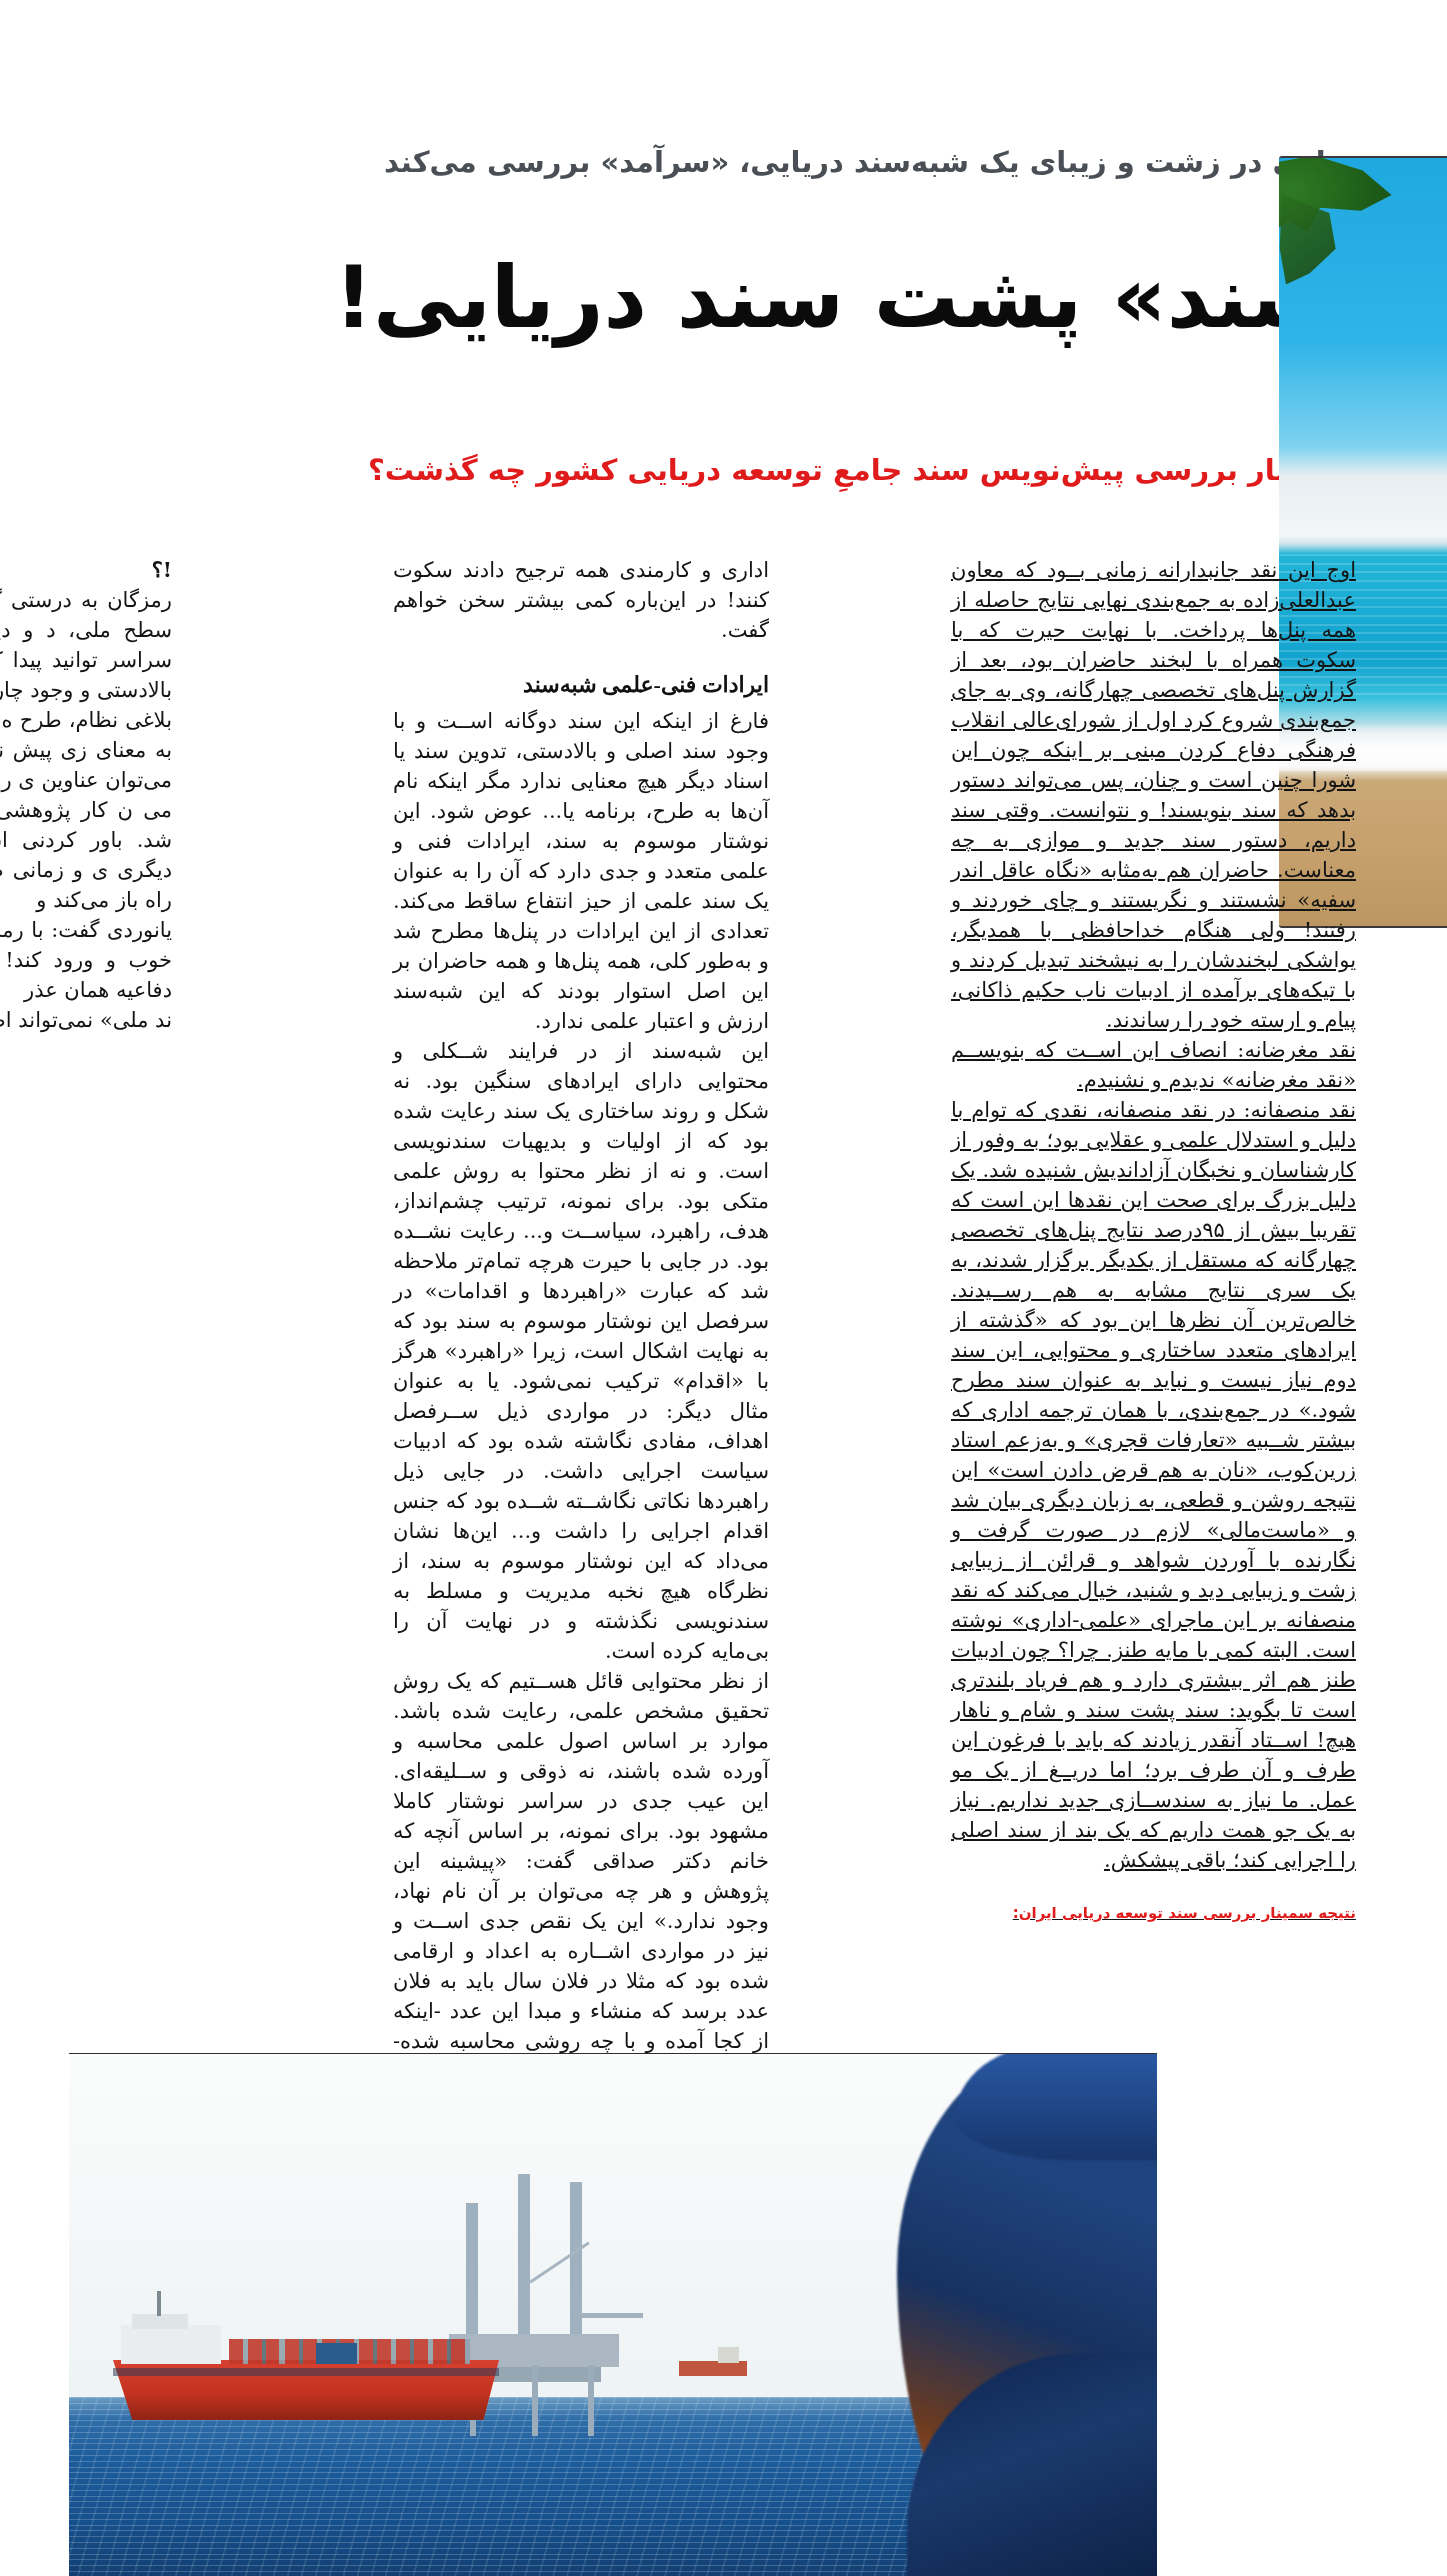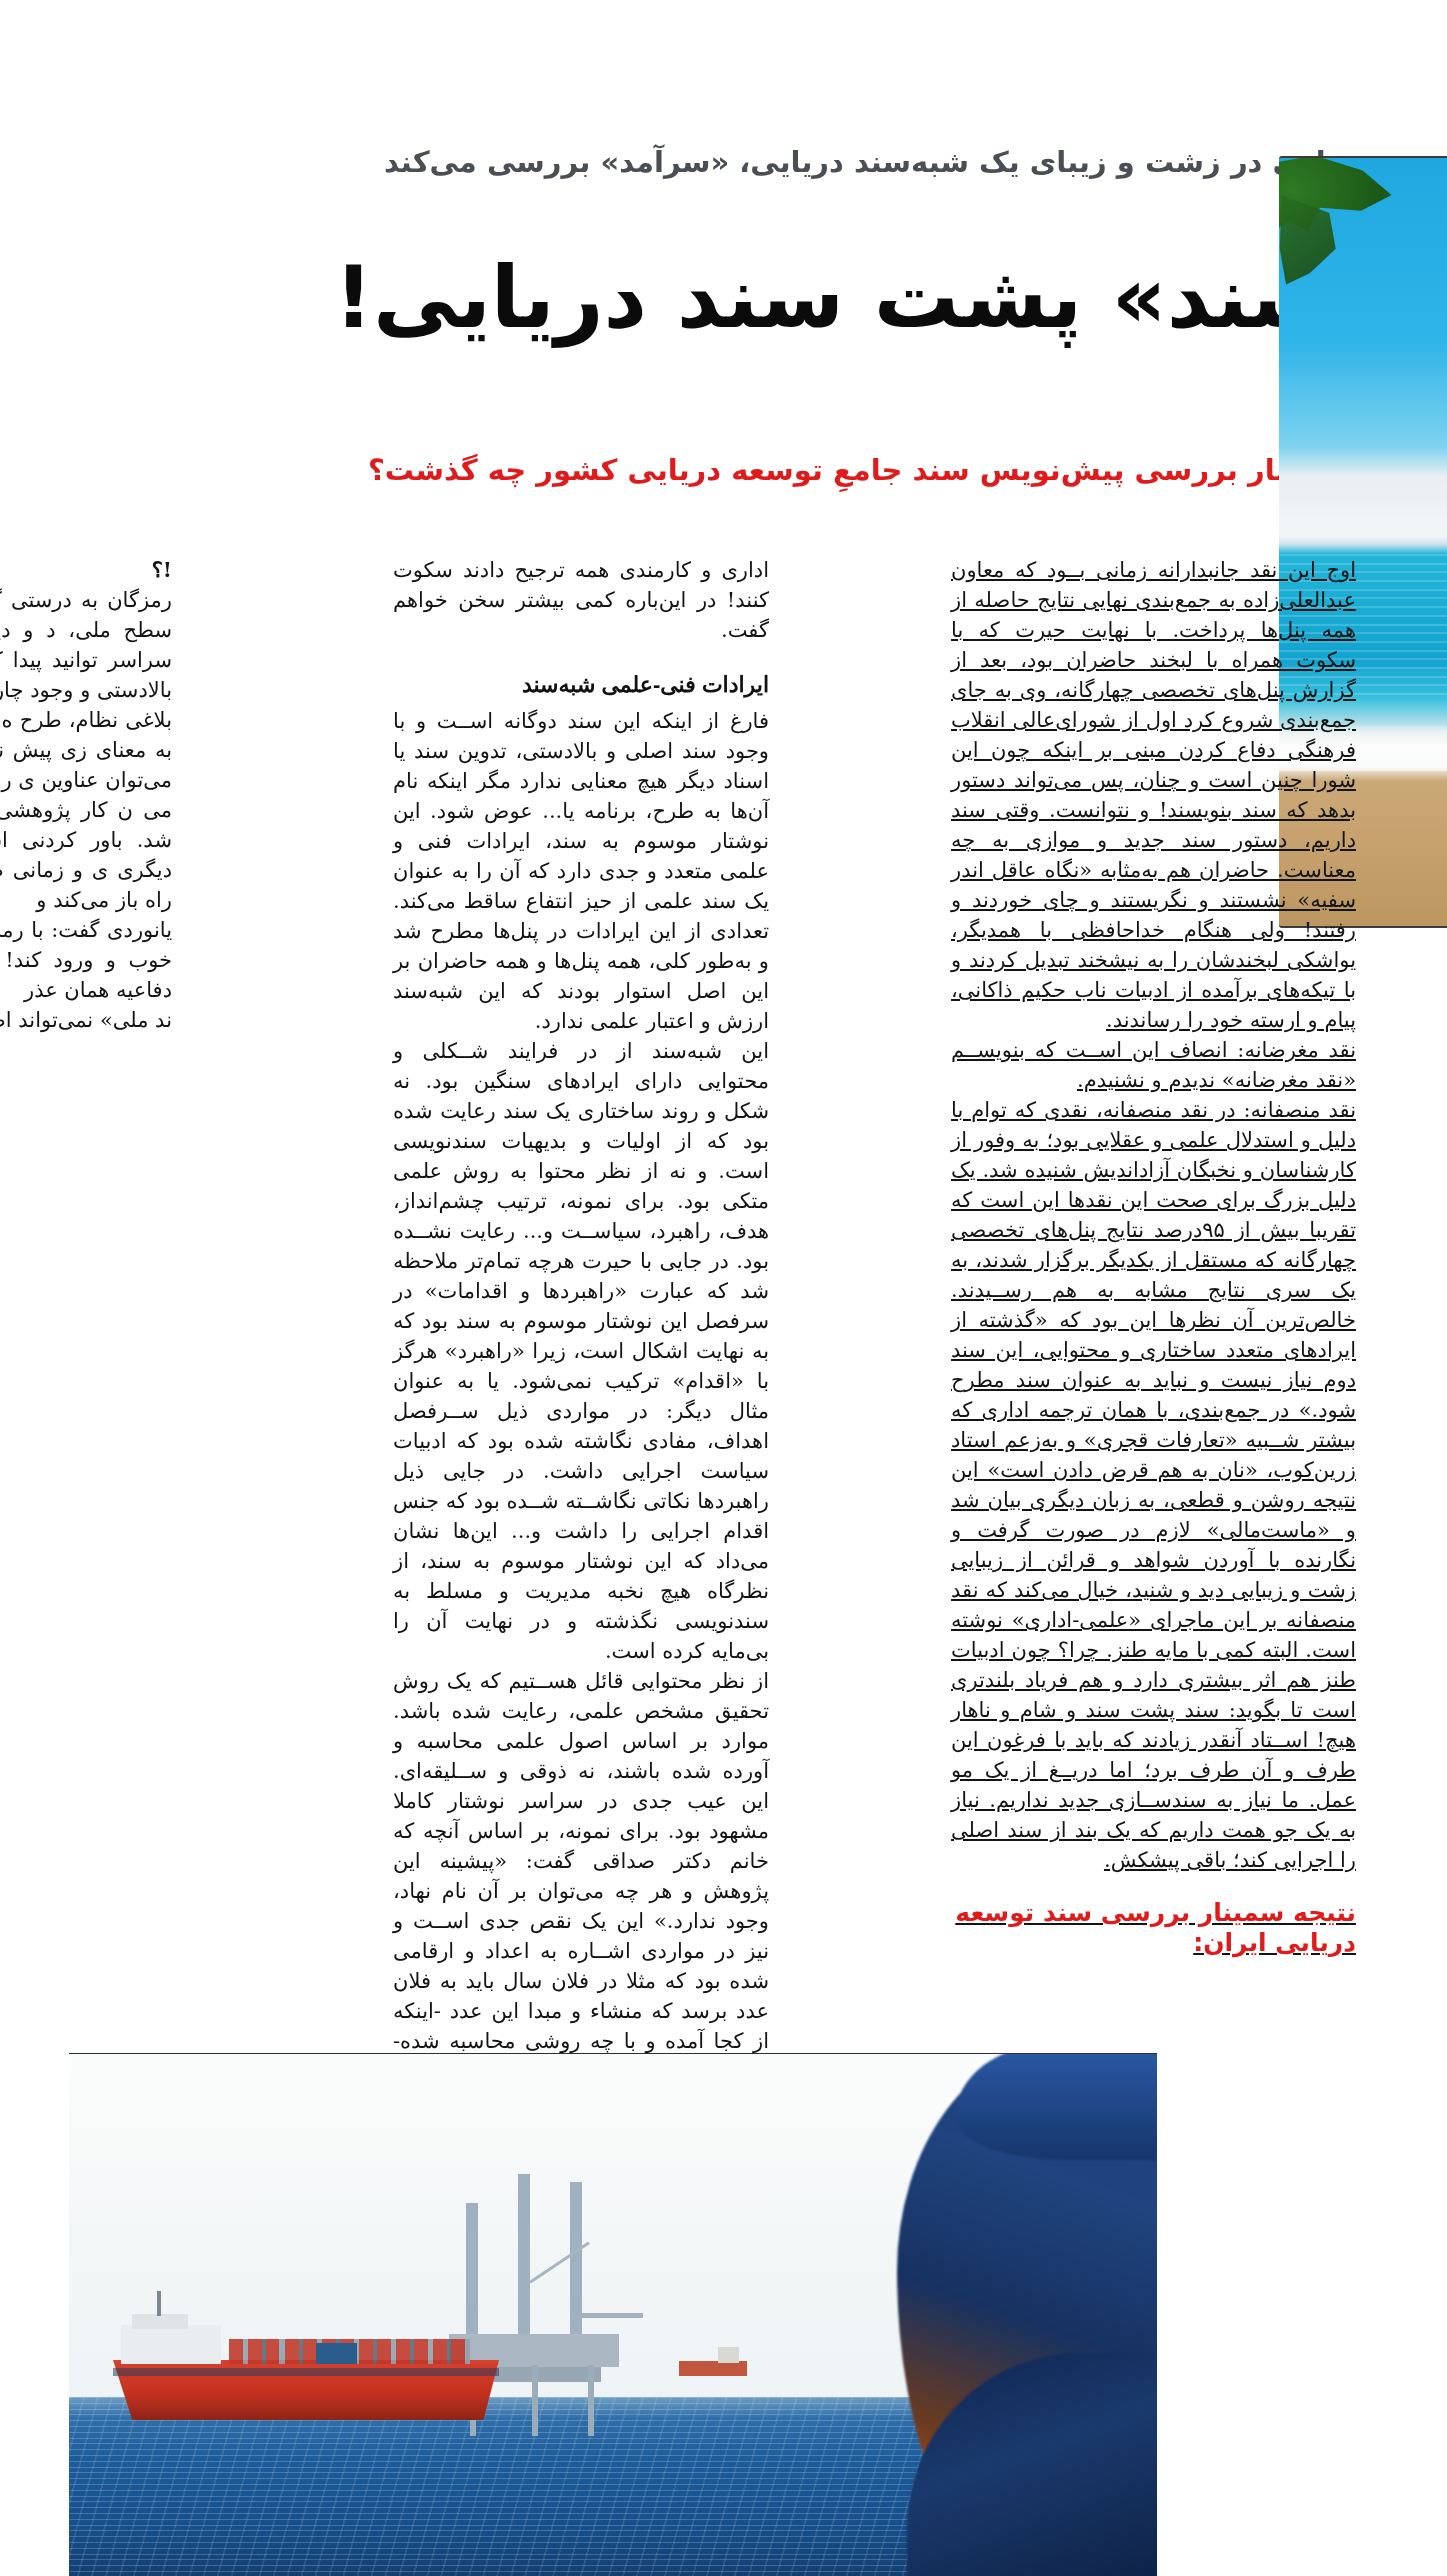--- a/index.html
+++ b/index.html
@@ -81,24 +81,24 @@
   }
   .col p{margin:0 0 0 0;text-indent:0;}
   .col p + p{margin-top:0;}
   .col-a{right:678px;width:376px;}      
   .col-b{right:91px;width:405px;text-decoration:underline;}       
   .col-c{right:1275px;width:172px;}     
 
   .sub-h{
     font-weight:700;font-size:22px;color:#111;
     margin:25px 0 5.8px 0;text-align:right;text-align-last:right;
-    font-family:Liberation Sans, sans-serif;
+    font-family:Liberation Serif, serif;
   }
   .sub-h-red{
-    font-weight:700;font-size:25px;color:#e01b1b;
+    font-weight:700;font-size:15px;color:#e01b1b;
     margin:23px 0 5.8px 0;text-align:right;text-align-last:right;
     font-family:"DejaVu Sans","Liberation Sans",sans-serif;
   }
 
   
   .col-c{
     overflow:hidden;height:1428px;
   }
   .col-c .inner{
     width:405px;position:relative;right:0;

